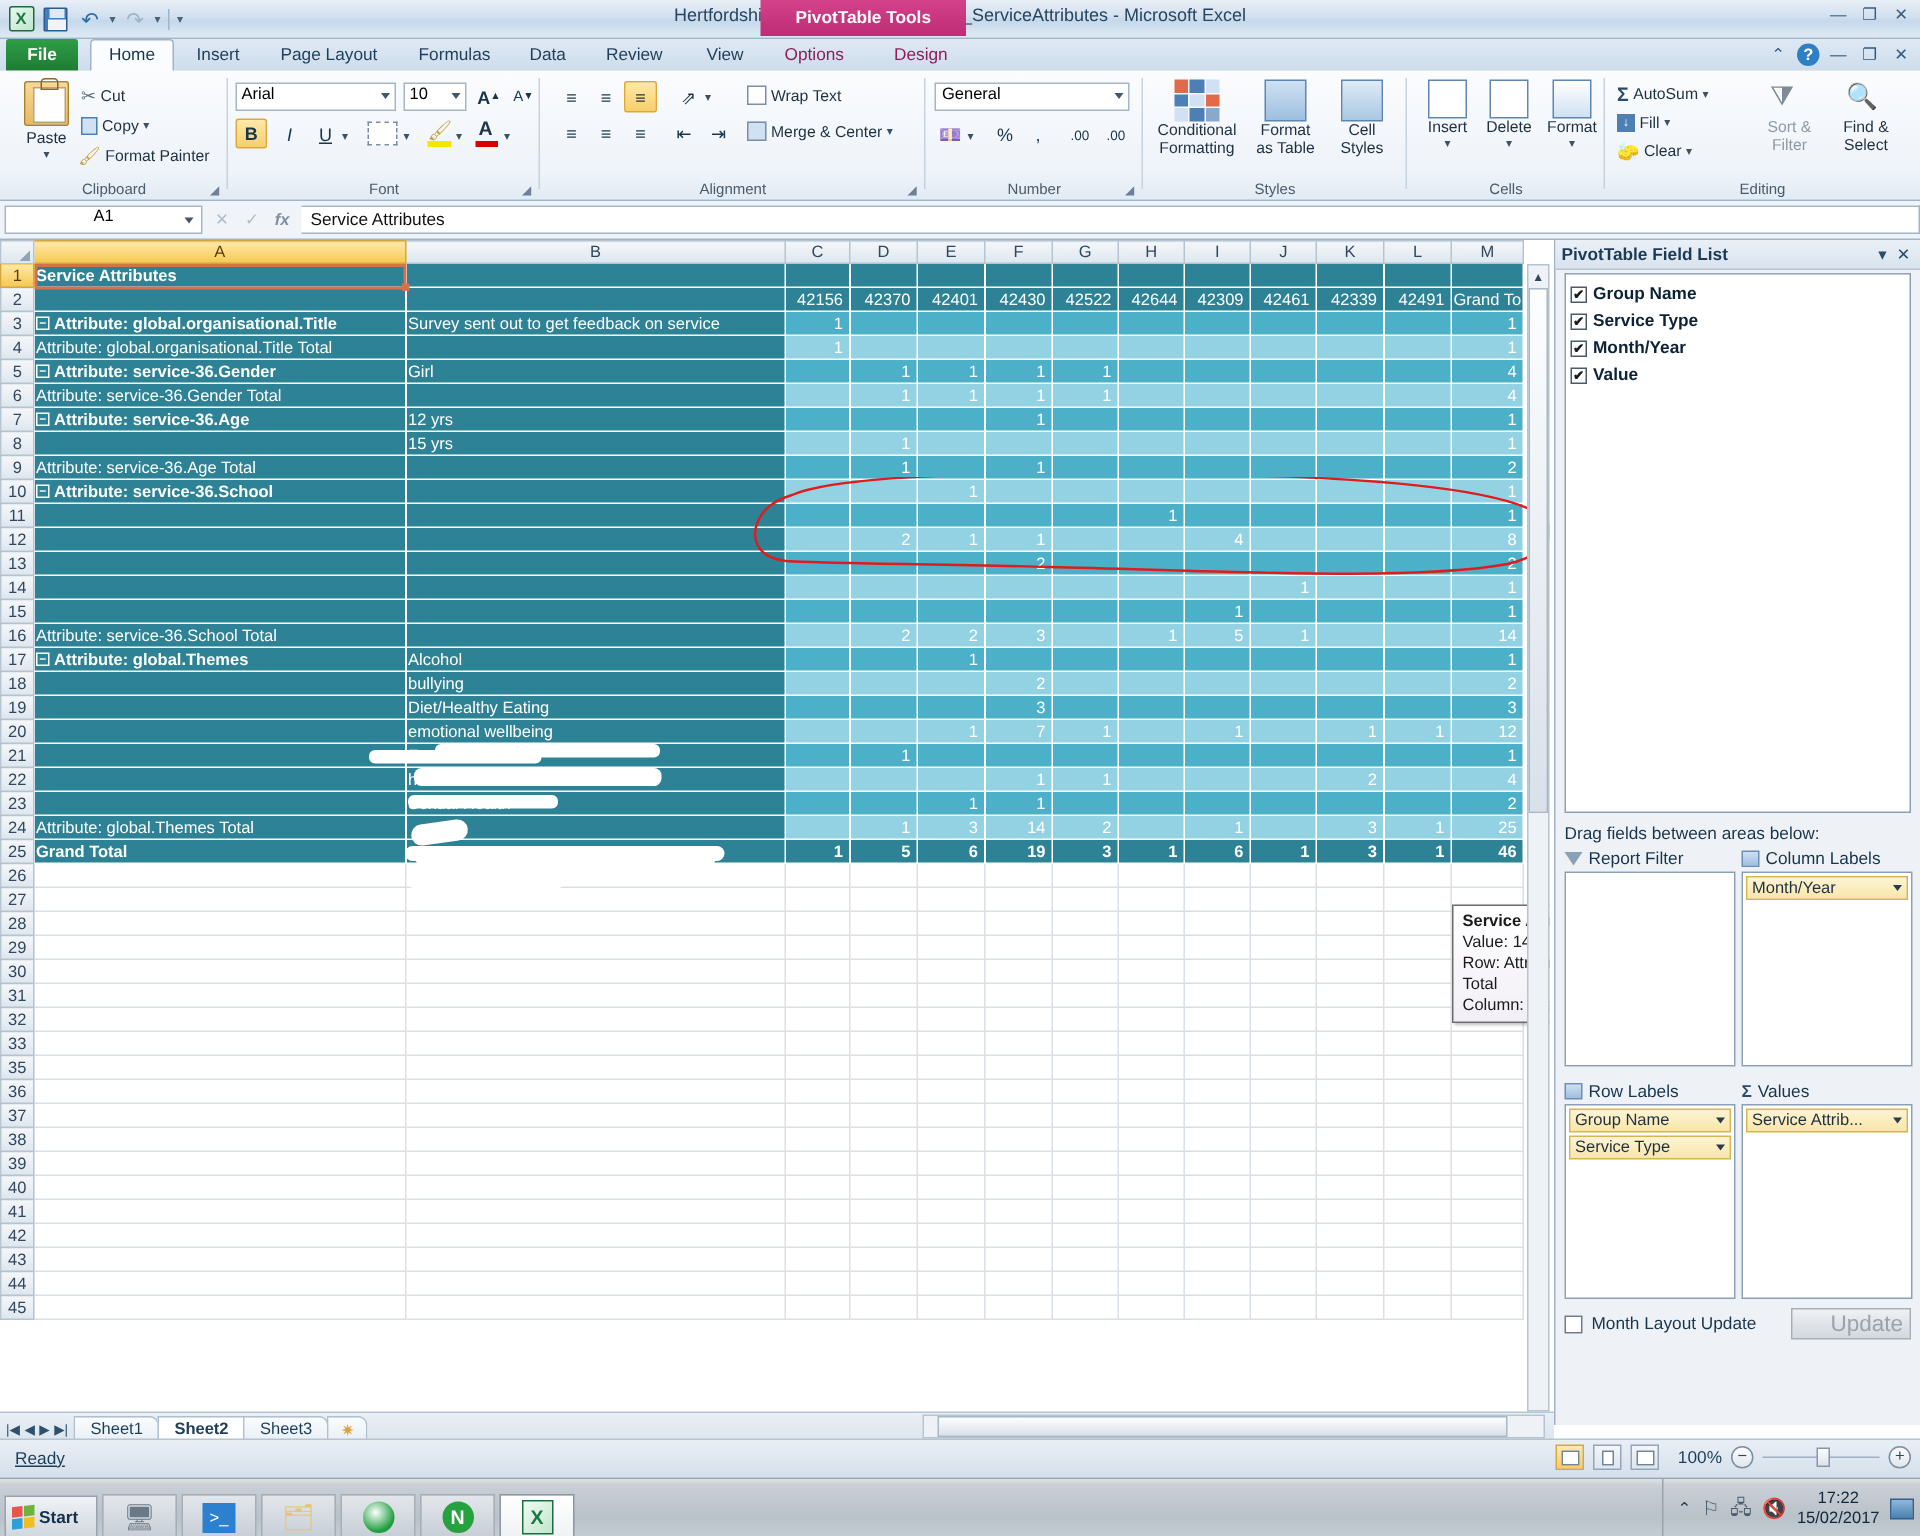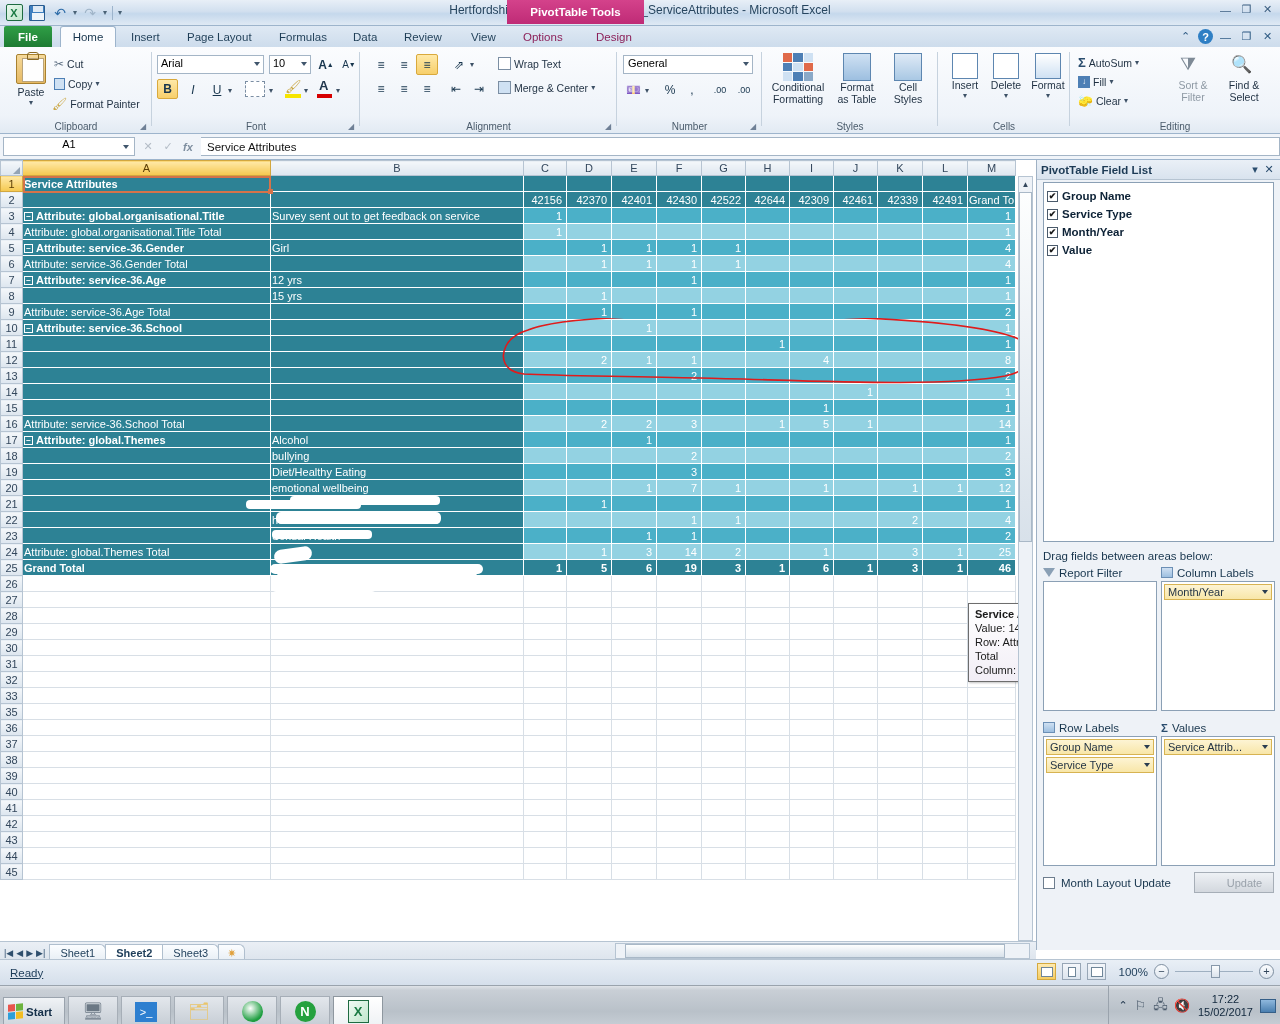--- a/index.html
+++ b/index.html
@@ -161,21 +161,21 @@
   .zone-lbl{display:flex;align-items:center;gap:4px;font-size:11.5px;color:#17354d;height:17px;}
   .zone{background:#fff;border:1px solid #8ba0b5;height:130px;padding:2px;}
   .chip{height:16px;background:linear-gradient(to bottom,#fdf4d4,#f8e6a8);
         border:1px solid #d7b352;display:flex;align-items:center;padding:0 3px;font-size:11px;
         color:#1f3042;margin-bottom:2px;}
   .chip .nm{flex:1;overflow:hidden;white-space:nowrap;}
   .chip .dd{border-left:3px solid transparent;border-right:3px solid transparent;border-top:4px solid #2a3d50;}
   .paneFooter{display:flex;align-items:center;padding:6px;gap:6px;}
   .paneFooter .cbx2{width:12px;height:12px;border:1px solid #6d7d8e;background:#fff;}
   .updbtn{margin-left:auto;width:80px;height:21px;background:linear-gradient(to bottom,#eef1f5,#d3d8de);
-    border:1px solid #a6aeb7;color:#9aa2ab;font-size:11px;display:flex;align-items:center;justify-content:center;padding-left:21px;}
+    border:1px solid #a6aeb7;color:#9aa2ab;font-size:15px;display:flex;align-items:center;justify-content:center;padding-left:21px;}
   .zone-icon{width:12px;height:11px;background:linear-gradient(to bottom,#cfe0f2,#9dbfe0);border:1px solid #6b8fb5;}
   .filt-icon{width:0;height:0;border-left:6px solid transparent;border-right:6px solid transparent;border-top:9px solid #8aa0b5;}
 
   
   .sheettabs{position:absolute;left:0;top:941px;width:1036px;height:22px;
     background:linear-gradient(to bottom,#eaeff5,#dbe3ec);border-top:1px solid #b6c4d2;display:flex;align-items:center;}
   .navbtns{display:flex;align-items:center;padding:0 4px;gap:3px;color:#2f4f6d;font-size:9px;}
   .stab{height:18px;display:flex;align-items:center;padding:0 10px;font-size:11px;color:#1d3d59;
         background:linear-gradient(to bottom,#fbfdff,#e6edf4);border:1px solid #b0bfce;border-bottom:none;
         margin-right:-1px;border-radius:0 6px 0 0;}

